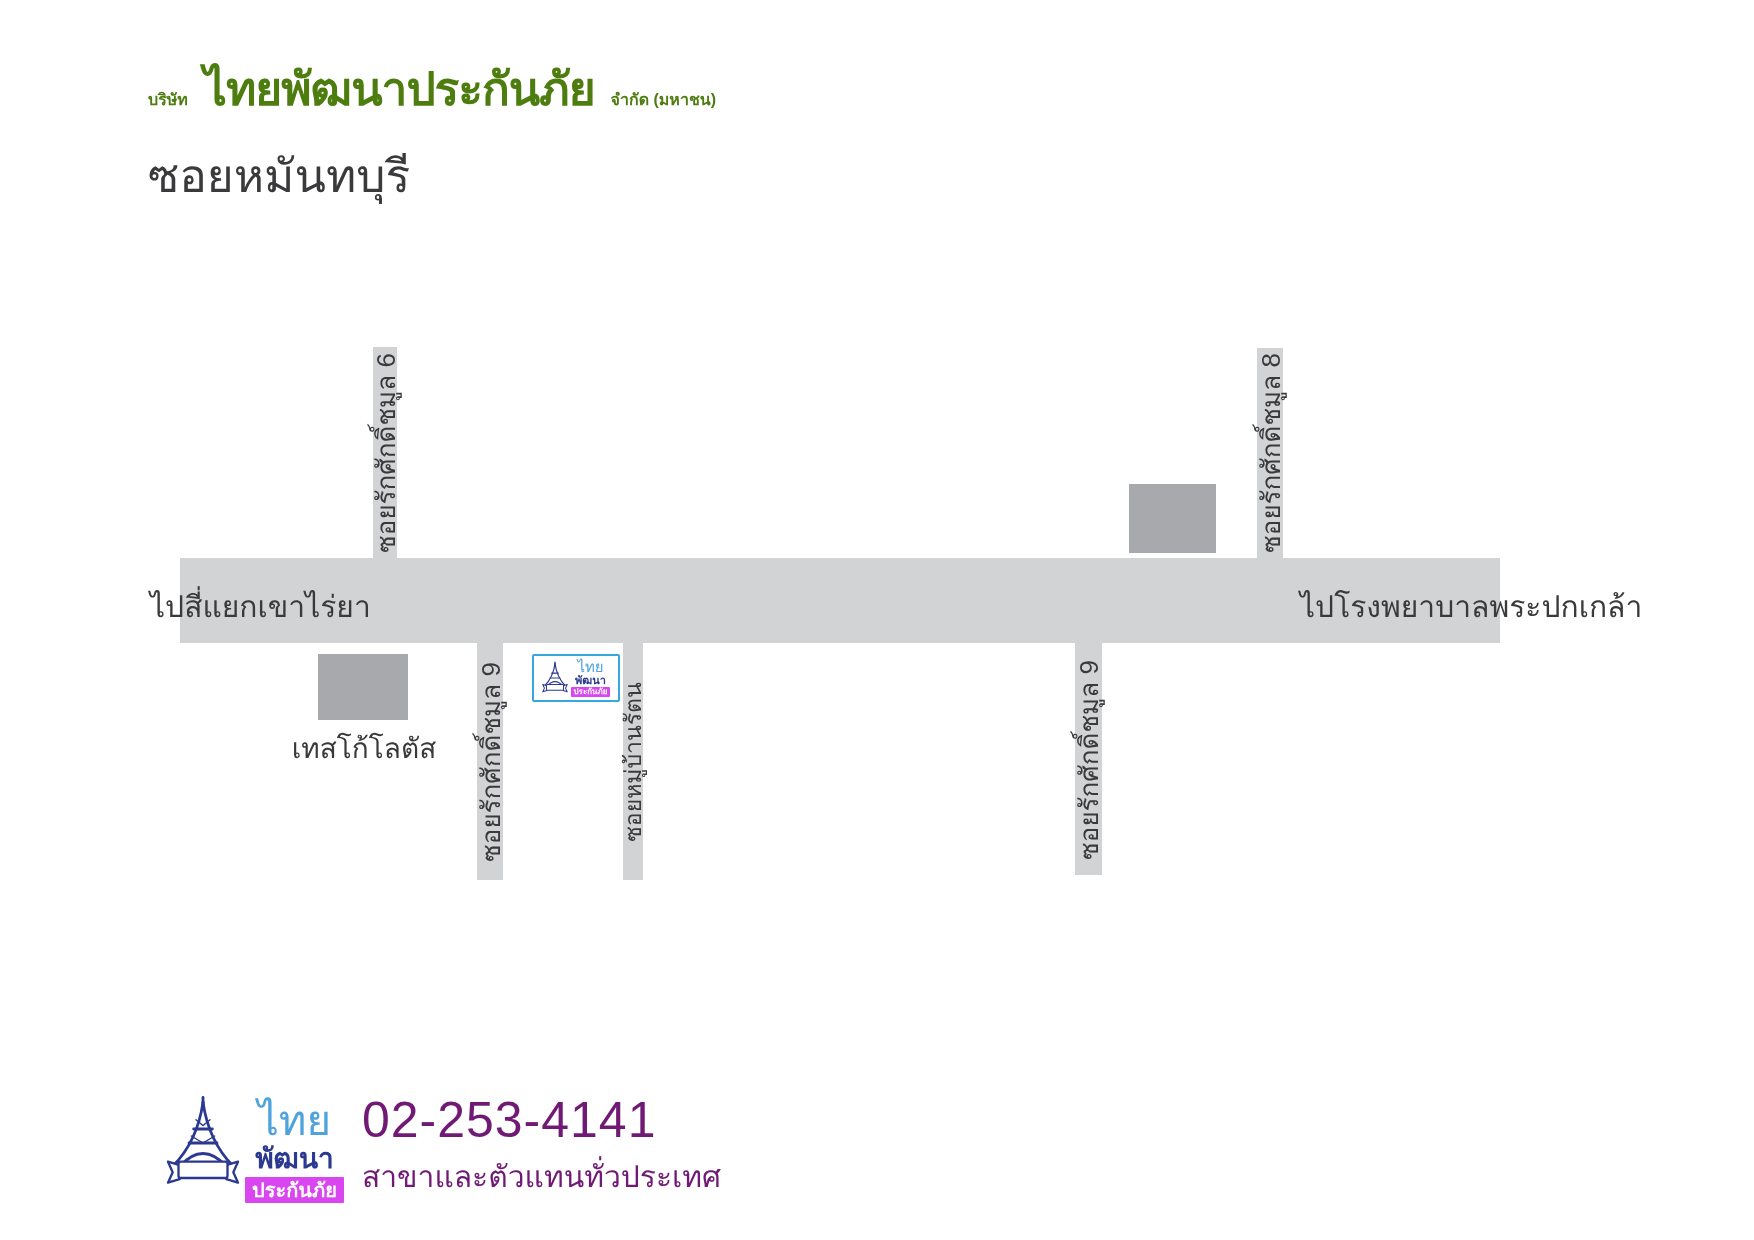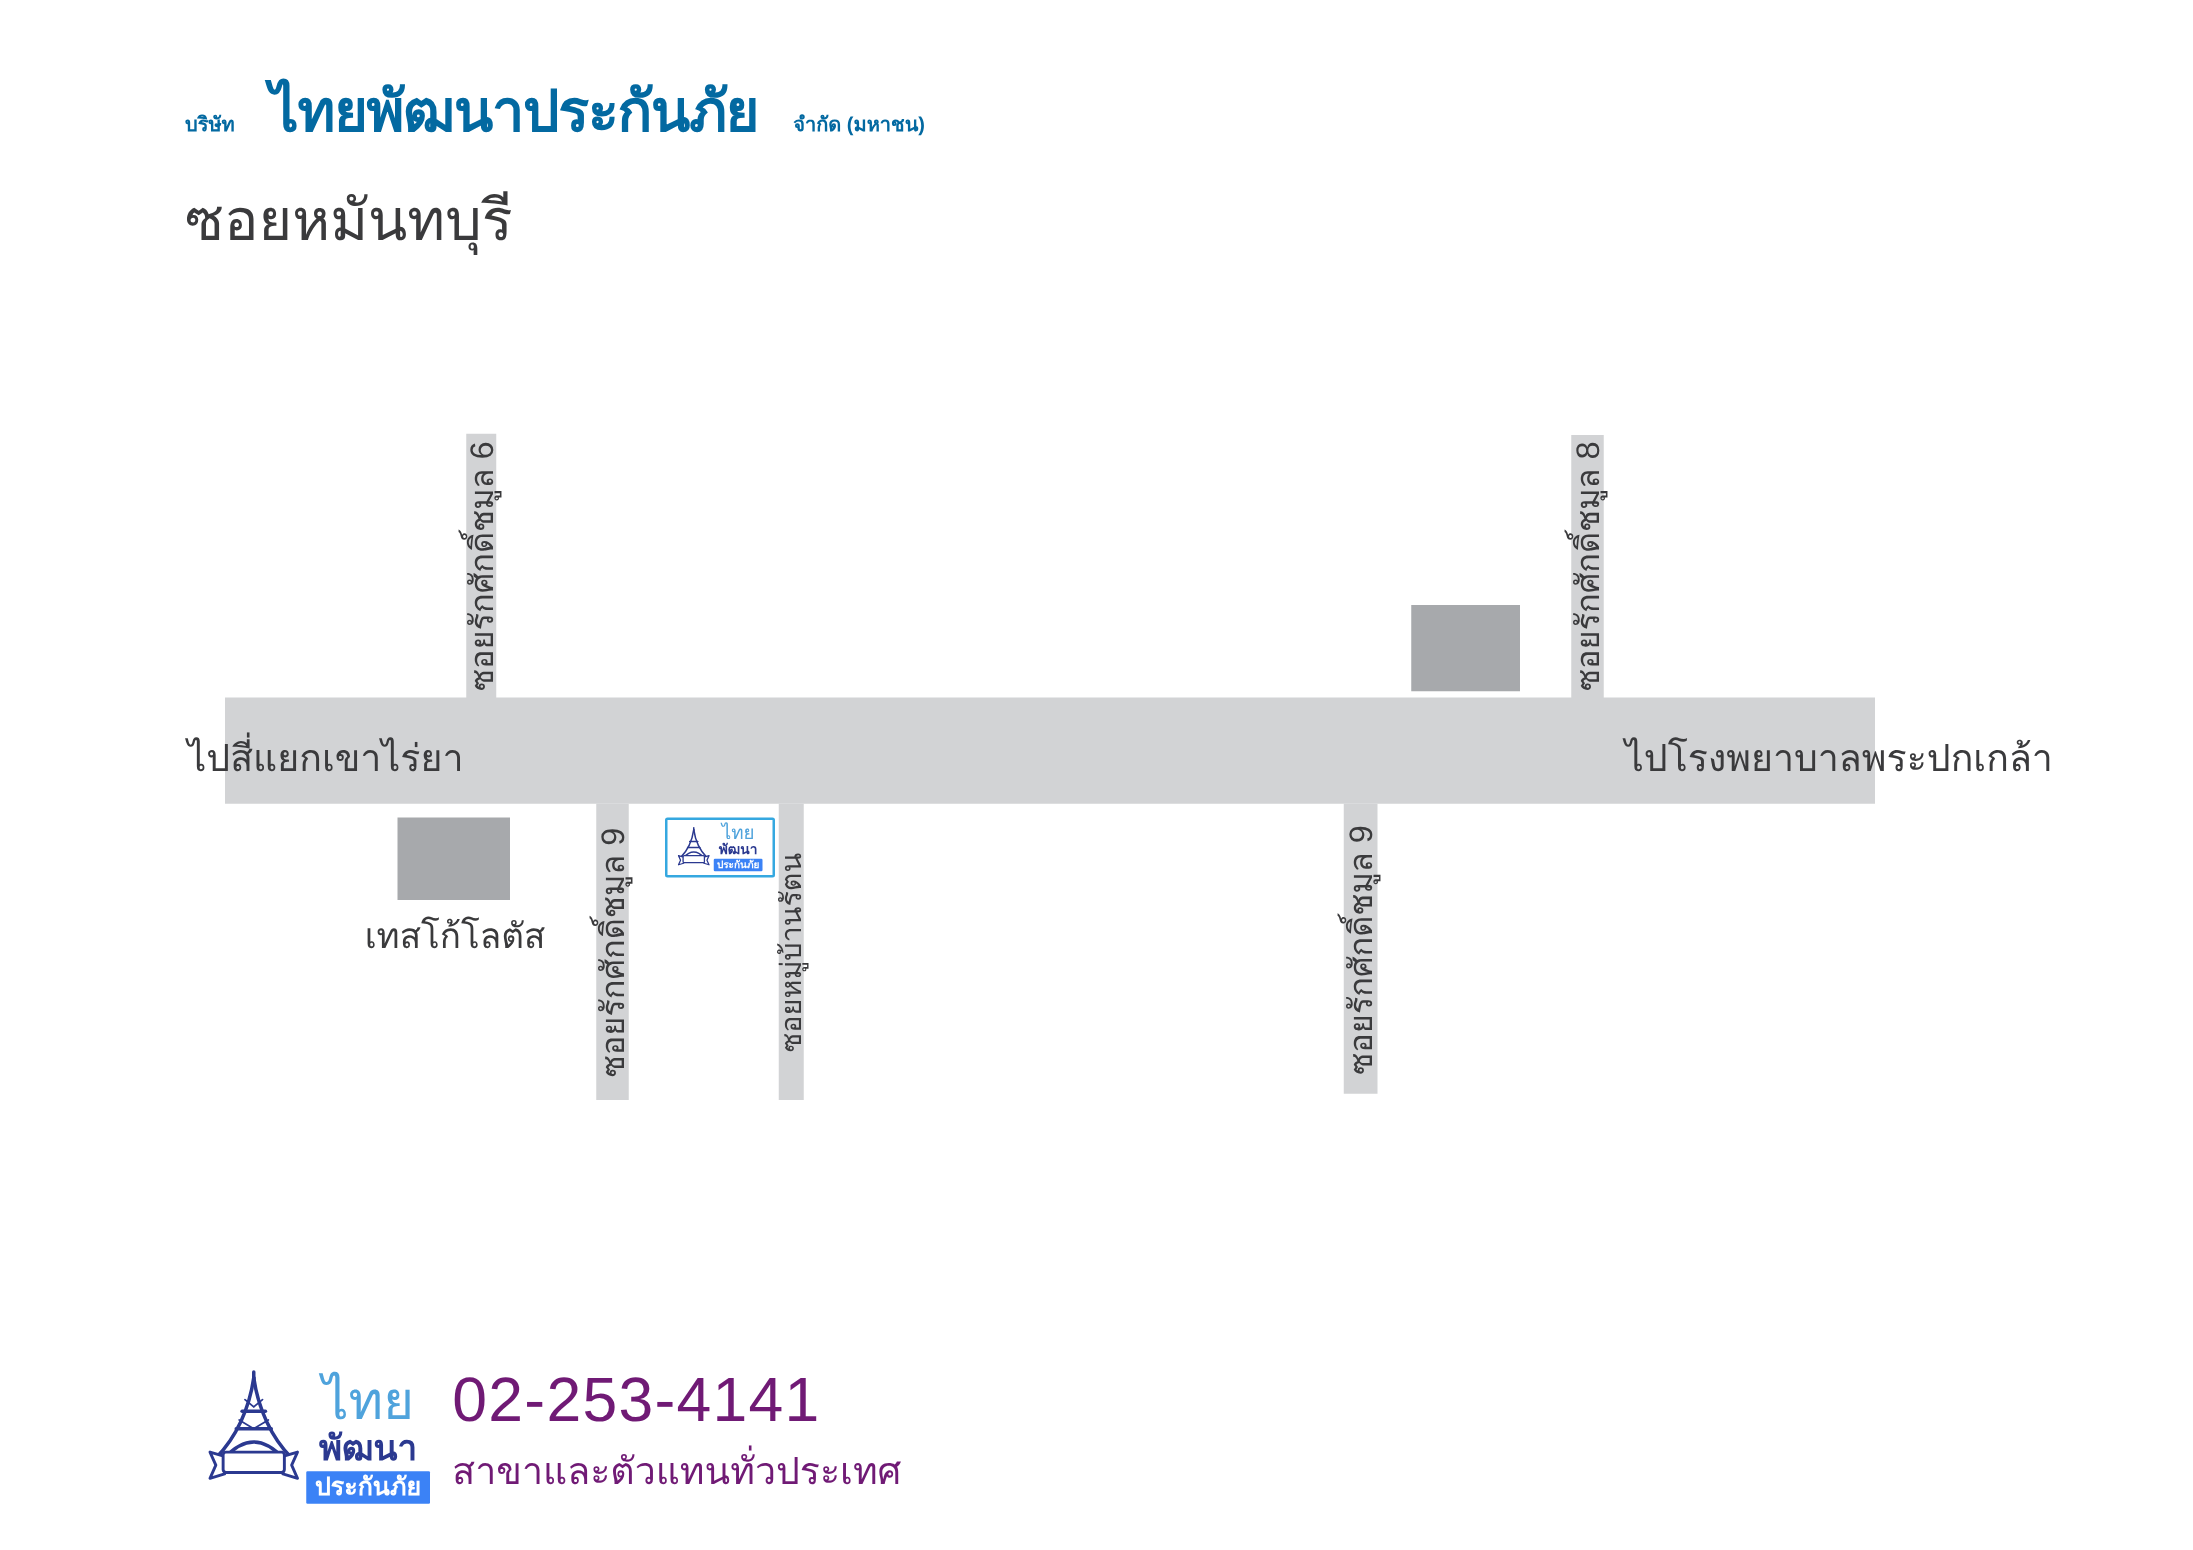--- a/index.html
+++ b/index.html
@@ -1,21 +1,21 @@
 <!DOCTYPE html>
 <html><head>
 <meta charset="utf-8">
 <style>
   html,body{margin:0;padding:0;background:#ffffff;}
   body{font-family:"Liberation Sans","DejaVu Sans",sans-serif;}
   #stage{position:relative;width:1754px;height:1240px;background:#ffffff;overflow:hidden;}
 
   
   .hdr{position:absolute;left:148px;top:52px;}
-  .hdr-line1{display:flex;align-items:baseline;gap:28px;color:#0369a1;font-weight:bold;}
+  .hdr-line1{display:flex;align-items:baseline;gap:16px;color:#4d7c0f;font-weight:bold;}
   .hdr-name{font-size:46px;letter-spacing:-1px;}
   .hdr-branch{margin-top:14px;font-size:46px;color:#3a3a3c;font-weight:normal;}
 
   
   .road{position:absolute;background:#d2d3d5;}
   .h-road{left:180px;top:558px;width:1320px;height:85px;}
   .v-soi6{left:373px;top:347px;width:24px;height:212px;}
   .v-soi8{left:1257px;top:348px;width:26px;height:211px;}
   .v-soi9w{left:477px;top:643px;width:26px;height:237px;}
   .v-muban{left:623px;top:643px;width:20px;height:237px;}
@@ -36,21 +36,21 @@
   .b-bank{left:1129px;top:484px;width:87px;height:69px;}
   .b-tesco{left:318px;top:654px;width:90px;height:66px;}
 
   
   .logo-box{position:absolute;left:532px;top:654px;width:88px;height:48px;background:#ffffff;
             border:2px solid #35a8e0;border-radius:2px;display:flex;align-items:center;
             justify-content:center;gap:3px;box-sizing:border-box;}
   .logo-txt{display:flex;flex-direction:column;align-items:center;line-height:1;}
   .logo-thai{color:#4fa3dc;font-weight:normal;}
   .logo-pattana{color:#2b3990;font-weight:bold;}
-  .logo-insurance{background:#3b82f6;color:#ffffff;font-weight:bold;border-radius:1px;}
+  .logo-insurance{background:#d946ef;color:#ffffff;font-weight:bold;border-radius:1px;}
   .logo-box .logo-thai{font-size:15px;}
   .logo-box .logo-pattana{font-size:11px;margin-top:1px;}
   .logo-box .logo-insurance{font-size:8px;padding:1px 3px;margin-top:1px;}
 
   
   .footer{position:absolute;left:163px;top:1094px;display:flex;align-items:flex-start;}
   .f-tower{width:80px;height:98px;flex:0 0 auto;}
   .f-logo-txt{display:flex;flex-direction:column;align-items:center;line-height:1;margin-left:2px;margin-top:6px;}
   .f-logo-txt .logo-thai{font-size:42px;}
   .f-logo-txt .logo-pattana{font-size:28px;margin-top:3px;}

